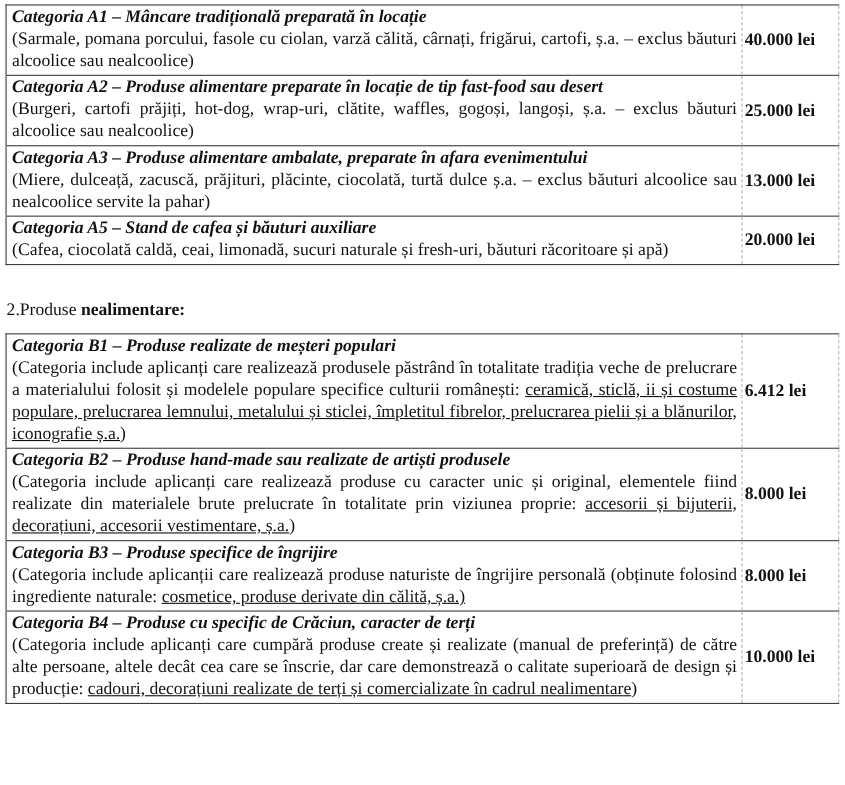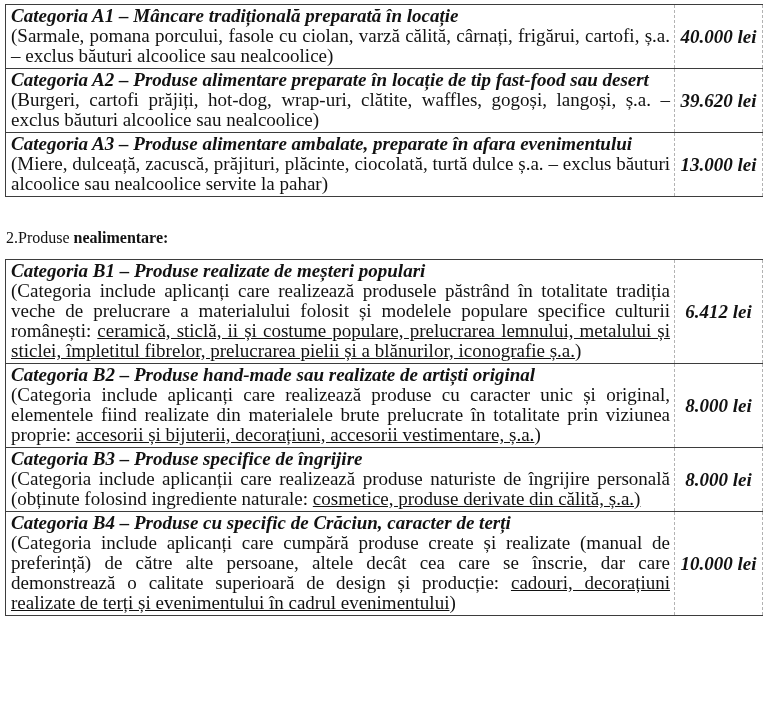--- a/index.html
+++ b/index.html
@@ -16,21 +16,21 @@
     line-height: 19px;
     margin: 2px 0 10px 1px;
   }
   .section-header .bold { font-weight: bold; }
   .section-header--second { margin-top: 31px; margin-bottom: 12px; }
 
   table.cat-table {
     border-collapse: collapse;
     table-layout: fixed;
     width: 757px;
-    font-size: 19px;
+    font-size: 16px;
     border-top: 1.6px solid #3d3d3d;
     border-left: 1.6px solid #3d3d3d;
     border-bottom: 1.6px solid #3d3d3d;
     border-right: 1px dashed #b3b3b3;
   }
   table.cat-table col.c-desc  { width: 669px; }
   table.cat-table col.c-price { width: 88px; }
 
   td { vertical-align: middle; }
   tr + tr td { border-top: 1.1px solid #3d3d3d; }
@@ -46,23 +46,21 @@
     line-height: 20px;
     padding-top: 1px;
   }
   .row-desc {
     text-align: justify;
     line-height: 20px;
   }
   .u { text-decoration: underline; }
 
   td.price-cell {
-    text-align: center;
     font-weight: bold;
-    font-style: italic;
     padding: 0 2px;
     line-height: 19px;
   }
 </style>
 </head>
 <body>
 
 <div class="page">
 
 
@@ -77,28 +75,35 @@
           <div class="row-title">Categoria A1 – Mâncare tradițională preparată în locație</div>
           <div class="row-desc"><span>(Sarmale, pomana porcului, fasole cu ciolan, varză călită, cârnați, frigărui, cartofi, ș.a. – exclus băuturi alcoolice sau nealcoolice)</span></div>
         </td>
         <td class="price-cell">40.000 lei</td>
       </tr>
       <tr>
         <td class="desc-cell">
           <div class="row-title">Categoria A2 – Produse alimentare preparate în locație de tip fast-food sau desert</div>
           <div class="row-desc"><span>(Burgeri, cartofi prăjiți, hot-dog, wrap-uri, clătite, waffles, gogoși, langoși, ș.a. – exclus băuturi alcoolice sau nealcoolice)</span></div>
         </td>
-        <td class="price-cell">39.620 lei</td>
+        <td class="price-cell">25.000 lei</td>
       </tr>
       <tr>
         <td class="desc-cell">
           <div class="row-title">Categoria A3 – Produse alimentare ambalate, preparate în afara evenimentului</div>
           <div class="row-desc"><span>(Miere, dulceață, zacuscă, prăjituri, plăcinte, ciocolată, turtă dulce ș.a. – exclus băuturi alcoolice sau nealcoolice servite la pahar)</span></div>
         </td>
         <td class="price-cell">13.000 lei</td>
+      </tr>
+      <tr>
+        <td class="desc-cell">
+          <div class="row-title">Categoria A5 – Stand de cafea și băuturi auxiliare</div>
+          <div class="row-desc"><span>(Cafea, ciocolată caldă, ceai, limonadă, sucuri naturale și fresh-uri, băuturi răcoritoare și apă)</span></div>
+        </td>
+        <td class="price-cell">20.000 lei</td>
       </tr>
     </tbody>
   </table>
 
   <div class="section-header section-header--second">
     <span>2.Produse </span><span class="bold">nealimentare:</span><span></span>
   </div>
 
   <table class="cat-table">
     <colgroup>
@@ -108,35 +113,35 @@
     <tbody>
       <tr>
         <td class="desc-cell">
           <div class="row-title">Categoria B1 – Produse realizate de meșteri populari</div>
           <div class="row-desc"><span>(Categoria include aplicanți care realizează produsele păstrând în totalitate tradiția veche de prelucrare a materialului folosit și modelele populare specifice culturii românești: </span><span class="u">ceramică, sticlă, ii și costume populare, prelucrarea lemnului, metalului și sticlei, împletitul fibrelor, prelucrarea pielii și a blănurilor, iconografie ș.a.</span><span>)</span></div>
         </td>
         <td class="price-cell">6.412 lei</td>
       </tr>
       <tr>
         <td class="desc-cell">
-          <div class="row-title">Categoria B2 – Produse hand-made sau realizate de artiști original</div>
+          <div class="row-title">Categoria B2 – Produse hand-made sau realizate de artiști produsele</div>
           <div class="row-desc"><span>(Categoria include aplicanți care realizează produse cu caracter unic și original, elementele fiind realizate din materialele brute prelucrate în totalitate prin viziunea proprie: </span><span class="u">accesorii și bijuterii, decorațiuni, accesorii vestimentare, ș.a.</span><span>)</span></div>
         </td>
         <td class="price-cell">8.000 lei</td>
       </tr>
       <tr>
         <td class="desc-cell">
           <div class="row-title">Categoria B3 – Produse specifice de îngrijire</div>
           <div class="row-desc"><span>(Categoria include aplicanții care realizează produse naturiste de îngrijire personală (obținute folosind ingrediente naturale: </span><span class="u">cosmetice, produse derivate din călită, ș.a.)</span><span></span></div>
         </td>
         <td class="price-cell">8.000 lei</td>
       </tr>
       <tr>
         <td class="desc-cell">
           <div class="row-title">Categoria B4 – Produse cu specific de Crăciun, caracter de terți</div>
-          <div class="row-desc"><span>(Categoria include aplicanți care cumpără produse create și realizate (manual de preferință) de către alte persoane, altele decât cea care se înscrie, dar care demonstrează o calitate superioară de design și producție: </span><span class="u">cadouri, decorațiuni realizate de terți și evenimentului în cadrul evenimentului</span><span>)</span></div>
+          <div class="row-desc"><span>(Categoria include aplicanți care cumpără produse create și realizate (manual de preferință) de către alte persoane, altele decât cea care se înscrie, dar care demonstrează o calitate superioară de design și producție: </span><span class="u">cadouri, decorațiuni realizate de terți și comercializate în cadrul nealimentare</span><span>)</span></div>
         </td>
         <td class="price-cell">10.000 lei</td>
       </tr>
     </tbody>
   </table>
 
 </div>
 
 </body></html>

